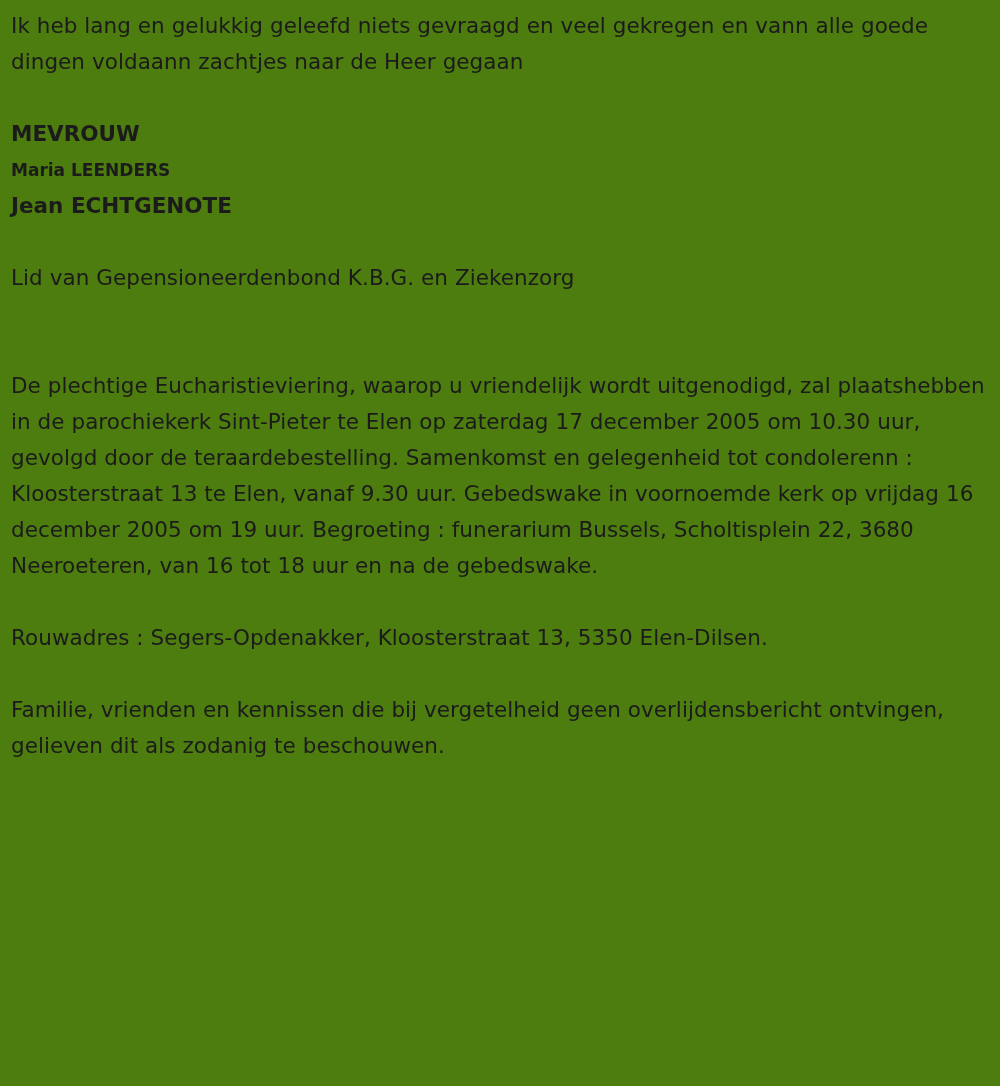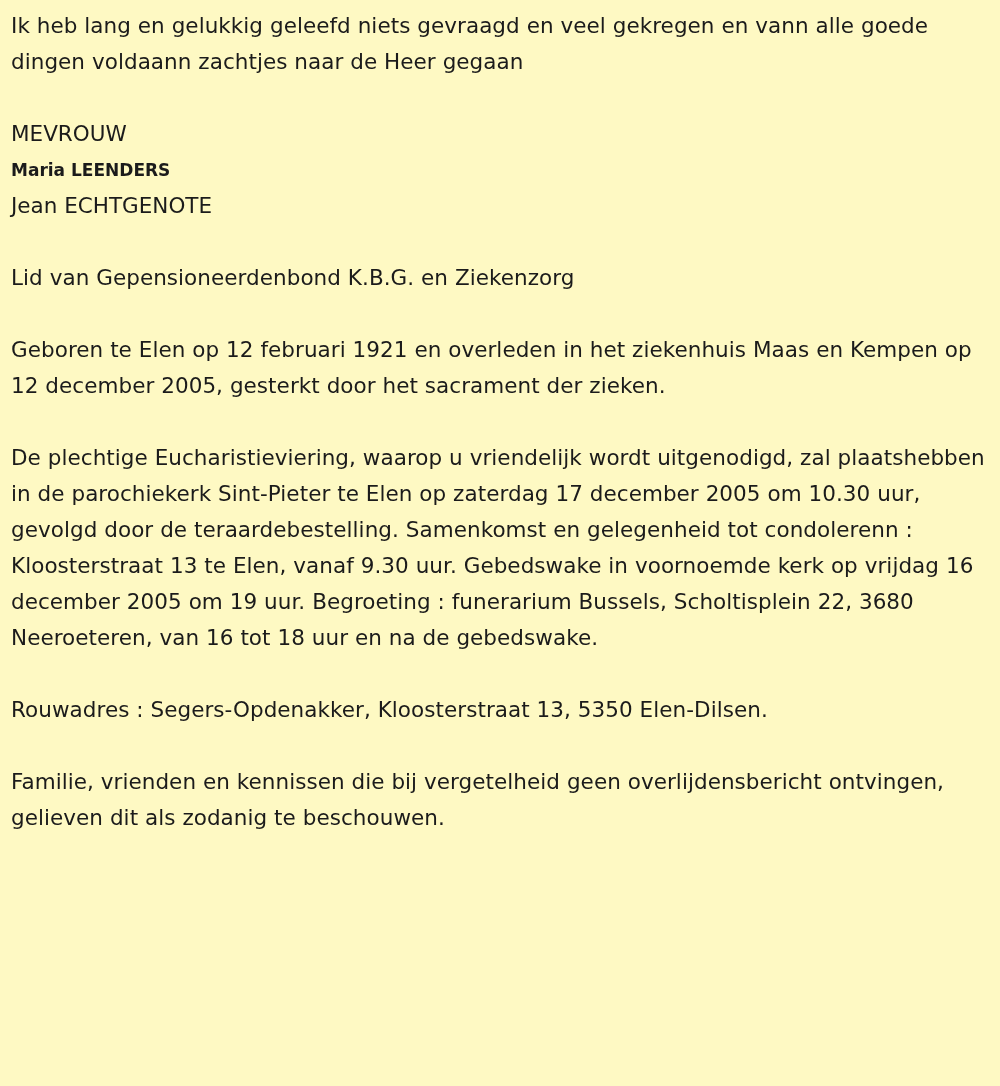--- a/index.html
+++ b/index.html
@@ -13,41 +13,41 @@
     height: 1086px;
     font-family: "DejaVu Sans", sans-serif;
     color: #1b1b1b;
     -webkit-font-smoothing: antialiased;
   }
   .page {
     box-sizing: border-box;
     width: 1000px;
     height: 1086px;
     padding: 8px 14px 0 11px;
-    background: #fef9c3;
+    background: #4d7c0f;
     overflow: hidden;
   }
   .block {
     font-size: 21.5px;
     line-height: 36px;
     letter-spacing: 0.05px;
     margin: 0;
     white-space: pre-line;
   }
   .gap-sm { height: 36px; }
   .name-line {
     font-size: 17px;
     line-height: 36px;
     font-weight: bold;
     margin: 0;
   }
   .plain-line {
     font-size: 21.5px;
     line-height: 36px;
-    font-weight: normal;
+    font-weight: bold;
     margin: 0;
   }
 </style>
 </head>
 <body>
 
 <div class="page">
 
   <p class="block">Ik heb lang en gelukkig geleefd niets gevraagd en veel gekregen en vann alle goede dingen voldaann zachtjes naar de Heer gegaan</p>
 
@@ -59,21 +59,20 @@
 
 
   <p class="plain-line">Jean ECHTGENOTE</p>
 
   <div class="gap-sm"></div>
 
   <p class="block">Lid van Gepensioneerdenbond K.B.G. en Ziekenzorg</p>
 
   <div class="gap-sm"></div>
 
-  <p class="block">Geboren te Elen op 12 februari 1921 en overleden in het ziekenhuis Maas en Kempen op 12 december 2005, gesterkt door het sacrament der zieken.</p>
 
   <div class="gap-sm"></div>
 
   <p class="block">De plechtige Eucharistieviering, waarop u vriendelijk wordt uitgenodigd, zal plaatshebben in de parochiekerk Sint-Pieter te Elen op zaterdag 17 december 2005 om 10.30 uur, gevolgd door de teraardebestelling. Samenkomst en gelegenheid tot condolerenn : Kloosterstraat 13 te Elen, vanaf 9.30 uur. Gebedswake in voornoemde kerk op vrijdag 16 december 2005 om 19 uur. Begroeting : funerarium Bussels, Scholtisplein 22, 3680 Neeroeteren, van 16 tot 18 uur en na de gebedswake.</p>
 
   <div class="gap-sm"></div>
 
   <p class="block">Rouwadres : Segers-Opdenakker, Kloosterstraat 13, 5350 Elen-Dilsen.</p>
 
   <div class="gap-sm"></div>

